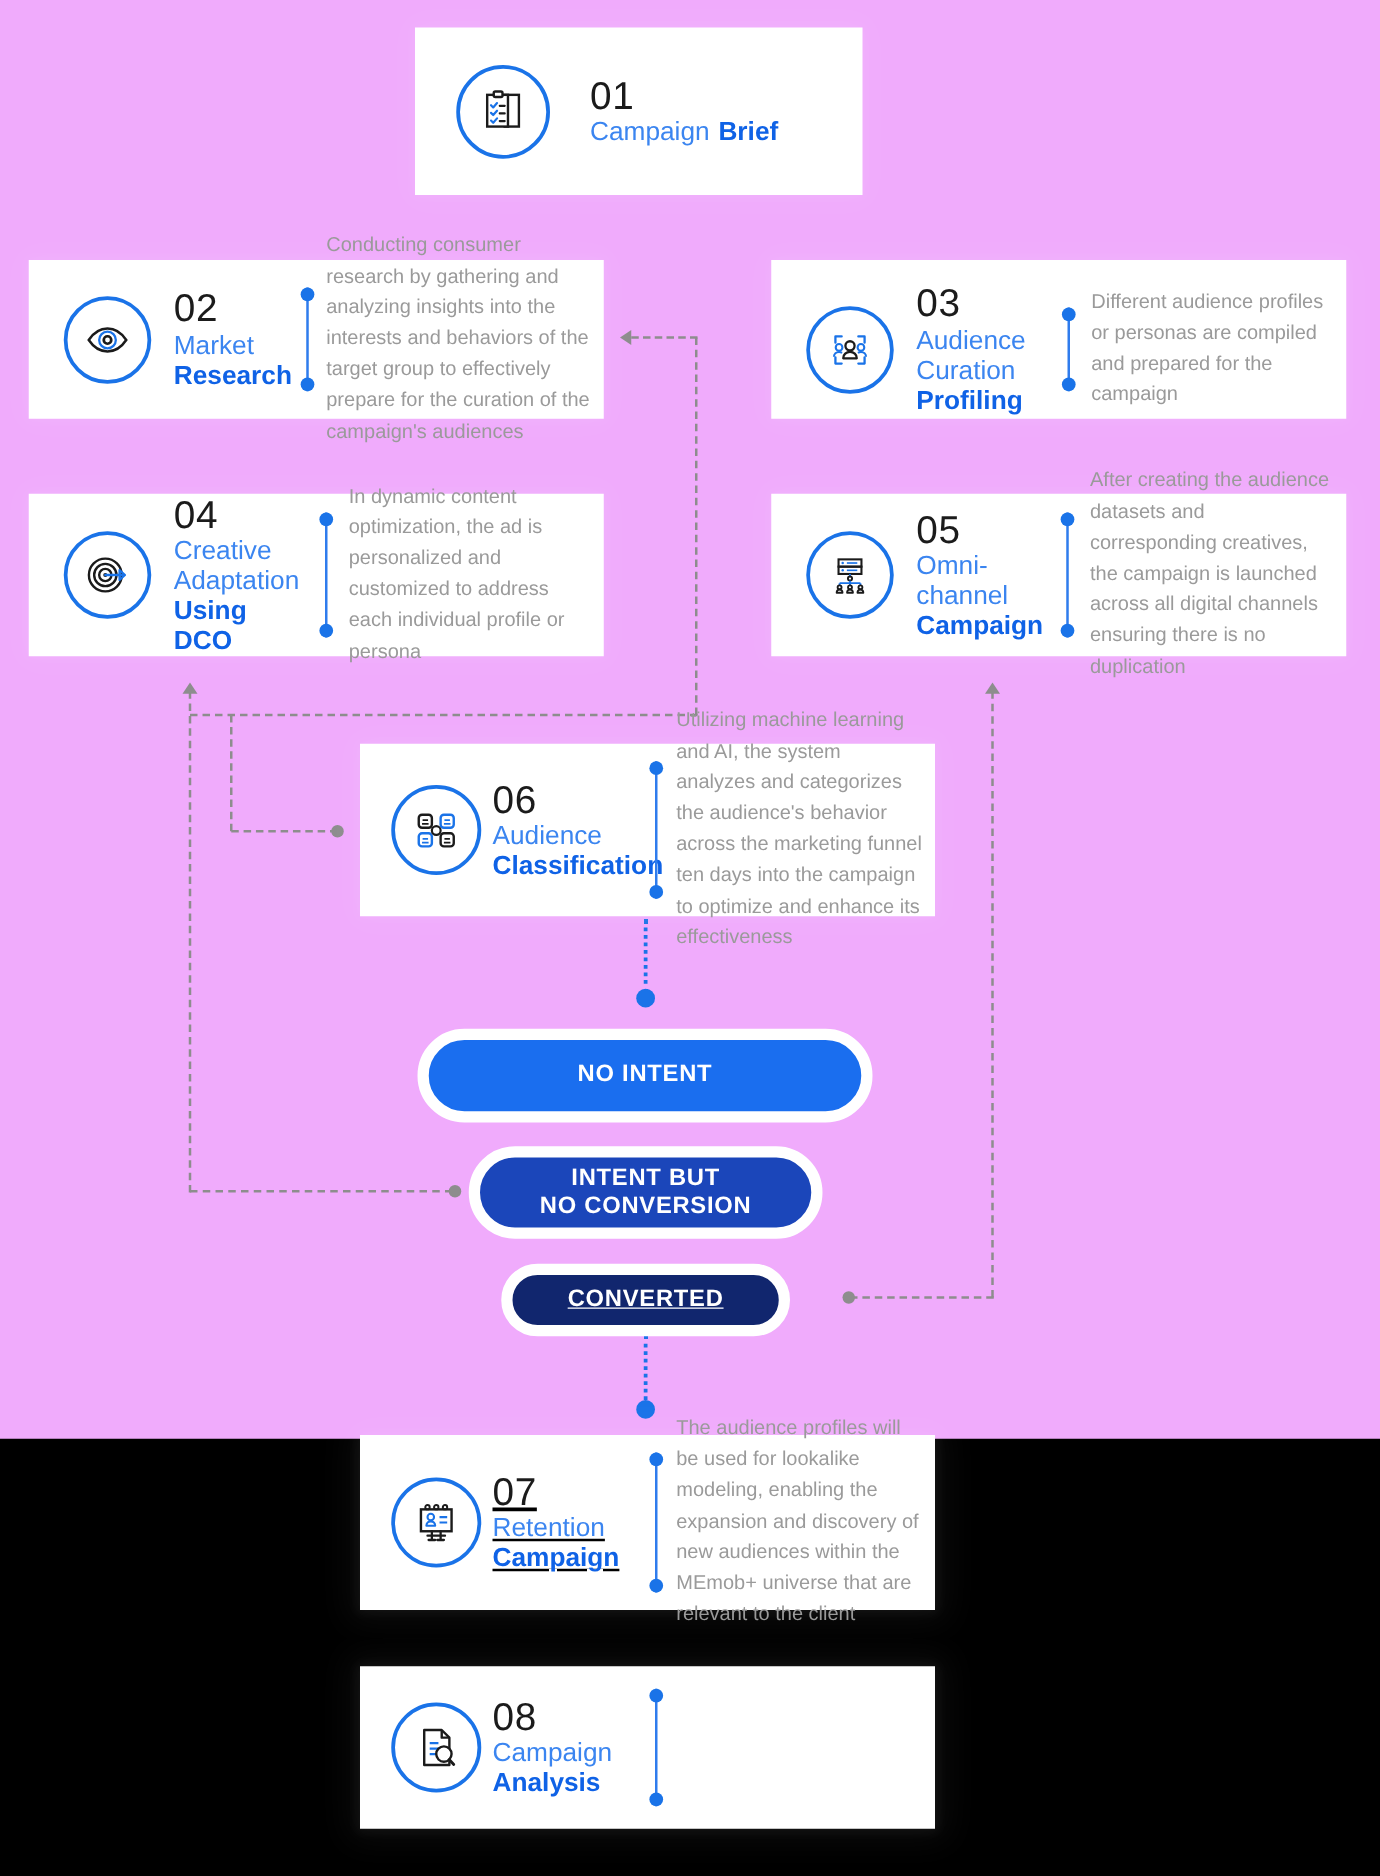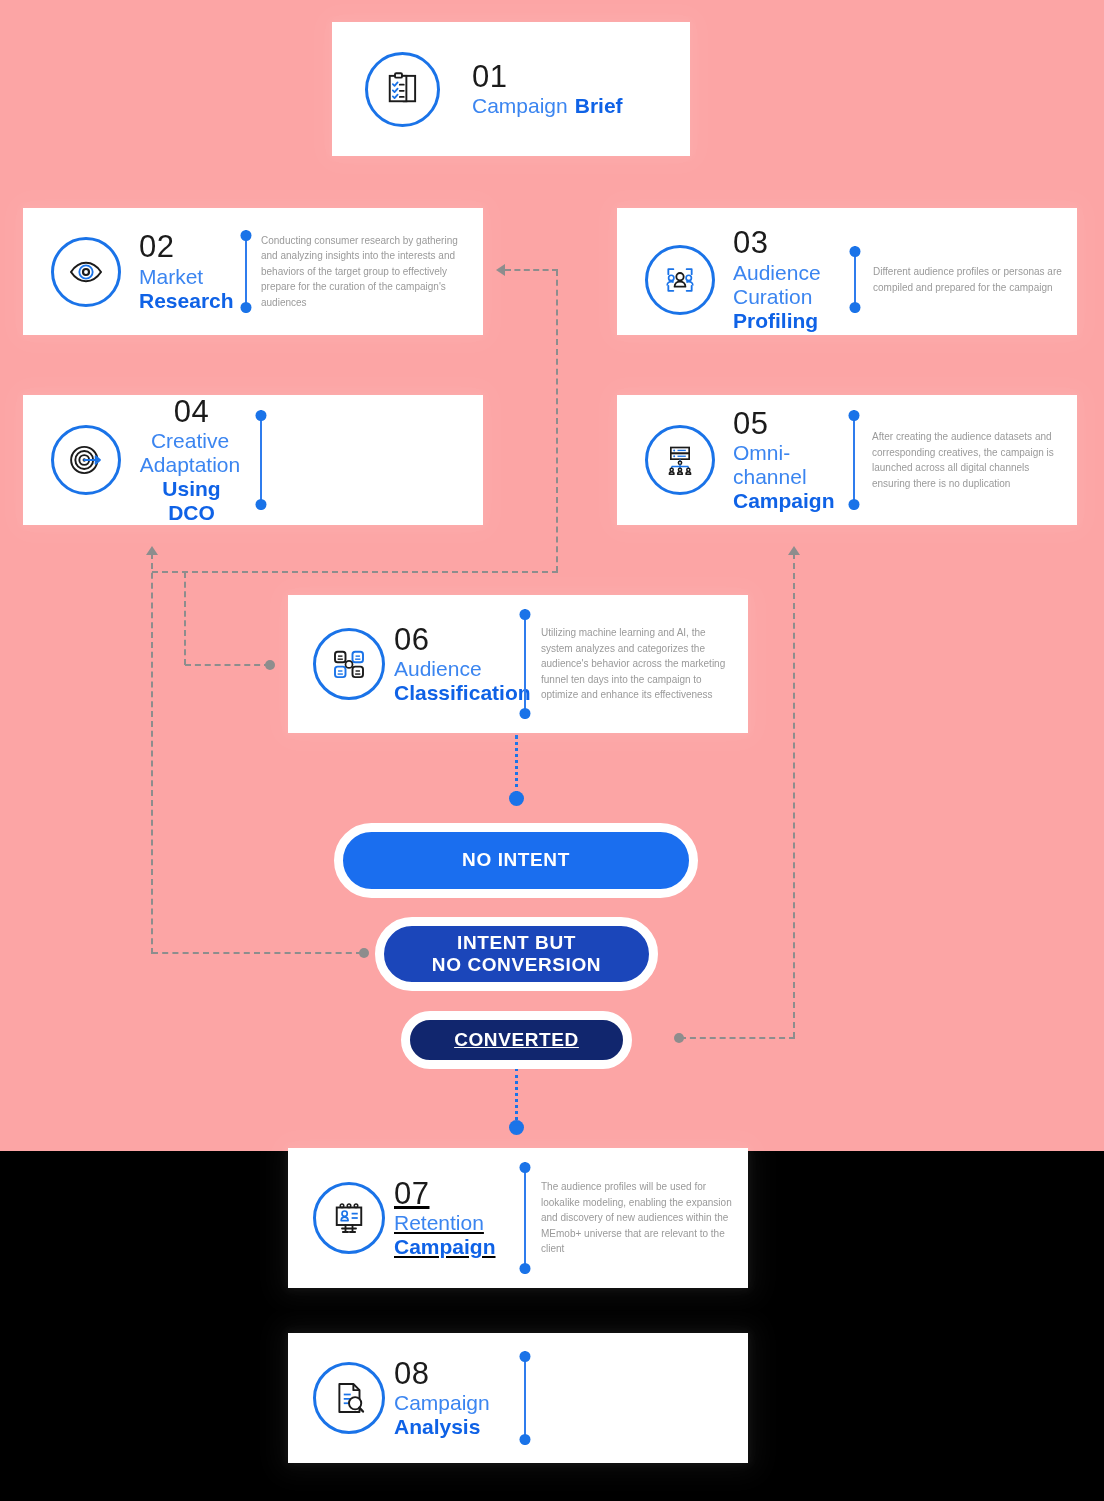--- a/index.html
+++ b/index.html
@@ -5,21 +5,21 @@
   * { box-sizing: border-box; margin: 0; padding: 0; }
   html, body {
     width: 1104px; height: 1501px;
     background: #000000;
     font-family: "Liberation Sans", sans-serif;
     overflow: hidden;
   }
   #stage {
     position: relative;
     width: 1104px; height: 1151px;
-    background: #fca5a5;
+    background: #f0abfc;
   }
 
   
   .card {
     position: absolute;
     background: #ffffff;
     display: flex;
     align-items: center;
     box-shadow: 0 0 26px 10px rgba(255,255,255,0.045),
                 0 0 9px 3px rgba(255,255,255,0.05);
@@ -88,21 +88,21 @@
     width: 11px; height: 11px;
     border-radius: 50%;
     background: #1a73e8;
     left: 50%;
     transform: translateX(-50%);
   }
   .divider .dot.top { top: 0; }
   .divider .dot.bot { bottom: 0; }
   .desc {
     flex: 1 1 auto;
-    font-size: 10px;
+    font-size: 16px;
     line-height: 1.55;
     color: #9a9a9a;
     padding-right: 10px;
   }
 
   
   .pill {
     position: absolute;
     border-radius: 999px;
     display: flex;
@@ -259,21 +259,21 @@
       </div>
       <div class="divider" style="margin:22px 12px 22px 10px;">
         <div class="bar" style="height:100%"></div>
         <div class="dot top"></div>
         <div class="dot bot"></div>
       </div>
       <div class="desc">Different audience profiles or personas are compiled and prepared for the campaign</div>
     </div>
   </div>
 
-  <div class="card" style="left:23px; top:395px; width:460px; height:130px; padding:0 0 0 10px;text-align:center;">
+  <div class="card" style="left:23px; top:395px; width:460px; height:130px; padding:0 0 0 10px;">
     <div class="card-inner">
       <div class="icon-wrap" style="width:106px;">
         <div class="icon-circle" style="width:70px;height:70px;">
           <svg width="42" height="42" viewBox="0 0 48 48" aria-hidden="true">
             <circle cx="22" cy="24" r="15" fill="none" stroke="#1b1b1b" stroke-width="2.2"></circle>
             <circle cx="22" cy="24" r="10.2" fill="none" stroke="#1b1b1b" stroke-width="2.2"></circle>
             <circle cx="22" cy="24" r="5.6" fill="none" stroke="#1b1b1b" stroke-width="2.2"></circle>
             <circle cx="22" cy="24" r="1.9" fill="#1b1b1b"></circle>
             <line x1="22" y1="24" x2="38" y2="24" stroke="#1a73e8" stroke-width="2.2" stroke-linecap="round"></line>
             <path d="M35 19.5l5 4.5-5 4.5z" fill="none" stroke="#1a73e8" stroke-width="2" stroke-linejoin="round"></path>
@@ -283,20 +283,21 @@
       <div class="title-block" style="width:105px;">
         <div class="step-num">04</div>
         <div class="step-line1" style="max-width:102px;">Creative Adaptation</div>
         <div class="step-line2">Using DCO</div>
       </div>
       <div class="divider" style="margin:15px 12px 15px 10px;">
         <div class="bar" style="height:100%"></div>
         <div class="dot top"></div>
         <div class="dot bot"></div>
       </div>
+      <div class="desc">In dynamic content optimization, the ad is personalized and customized to address each individual profile or persona</div>
     </div>
   </div>
 
   <div class="card" style="left:617px; top:395px; width:460px; height:130px; padding:0 0 0 10px;">
     <div class="card-inner">
       <div class="icon-wrap" style="width:106px;">
         <div class="icon-circle" style="width:70px;height:70px;">
           <svg width="40" height="40" viewBox="0 0 48 48" aria-hidden="true">
             <rect x="13" y="9" width="22" height="7" fill="none" stroke="#1b1b1b" stroke-width="2"></rect>
             <rect x="13" y="16" width="22" height="7" fill="none" stroke="#1b1b1b" stroke-width="2"></rect>

